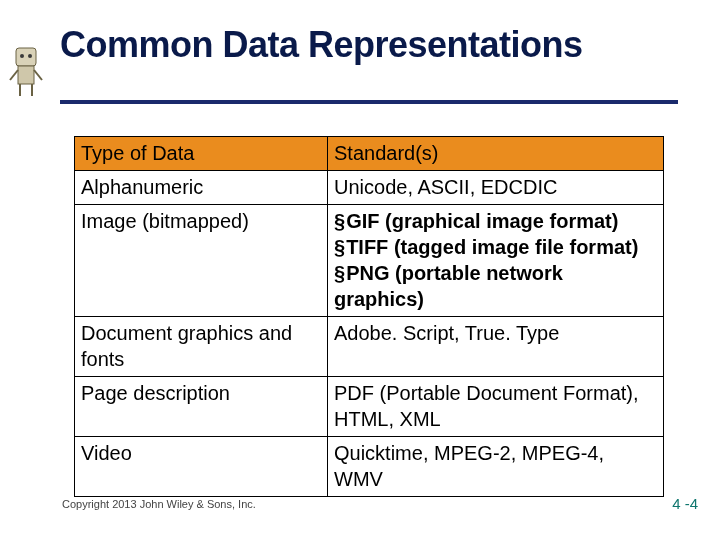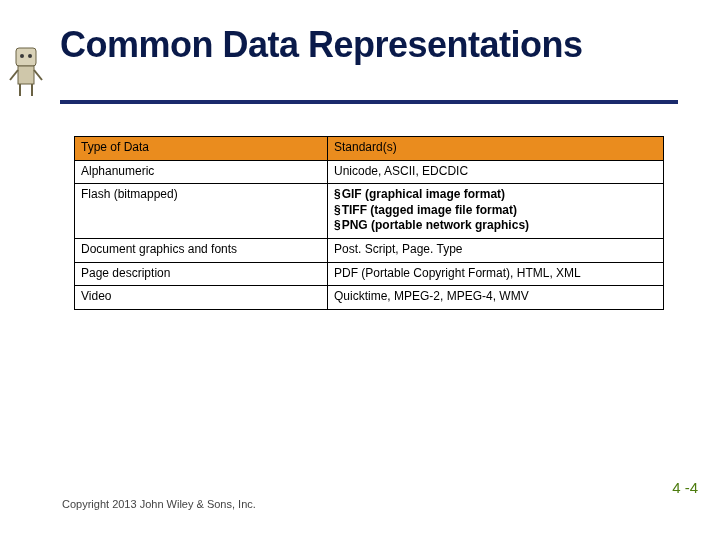--- a/index.html
+++ b/index.html
@@ -48,21 +48,21 @@
     width: 618px;
     height: 4px;
     background: #1a2a6c;
   }
   .tbl {
     position: absolute;
     left: 74px;
     top: 136px;
     width: 590px;
     border-collapse: collapse;
-    font-size: 12px;
+    font-size: 20px;
     color: #000;
   }
   .tbl th, .tbl td {
     border: 1px solid #000;
     text-align: left;
     vertical-align: top;
     padding: 3px 6px 4px 6px;
     line-height: 1.3;
   }
   .tbl th {
@@ -84,23 +84,23 @@
   .copyright {
     position: absolute;
     left: 62px;
     bottom: 14px;
     font-size: 11px;
     color: #444;
   }
   .pagenum {
     position: absolute;
     right: 22px;
-    bottom: 28px;
+    bottom: 12px;
     font-size: 15px;
-    color: #4d7c0f;
+    color: #0f766e;
     text-align: right;
   }
 </style>
 </head>
 <body>
 
 <div class="slide">
 
   <div class="left-rail">
     <svg class="mascot" viewBox="0 0 40 56">
@@ -124,34 +124,34 @@
         <th class="col1">Type of Data</th>
         <th>Standard(s)</th>
       </tr>
     </thead>
     <tbody>
       <tr>
         <td class="col1">Alphanumeric</td>
         <td>Unicode, ASCII, EDCDIC</td>
       </tr>
       <tr>
-        <td class="col1">Flash (bitmapped)</td>
+        <td class="col1">Image (bitmapped)</td>
         <td>
           <span class="bullet-line"><span class="sq">§</span><span>GIF (graphical image format)</span></span>
           <span class="bullet-line"><span class="sq">§</span><span>TIFF (tagged image file format)</span></span>
           <span class="bullet-line"><span class="sq">§</span><span>PNG (portable network graphics)</span></span>
         </td>
       </tr>
       <tr>
         <td class="col1">Document graphics and fonts</td>
-        <td>Post. Script, Page. Type</td>
+        <td>Adobe. Script, True. Type</td>
       </tr>
       <tr>
         <td class="col1">Page description</td>
-        <td>PDF (Portable Copyright Format), HTML, XML</td>
+        <td>PDF (Portable Document Format), HTML, XML</td>
       </tr>
       <tr>
         <td class="col1">Video</td>
         <td>Quicktime, MPEG-2, MPEG-4, WMV</td>
       </tr>
     </tbody>
   </table>
 
   <div class="copyright">Copyright 2013 John Wiley &amp; Sons, Inc.</div>
   <div class="pagenum">4 -4</div>

